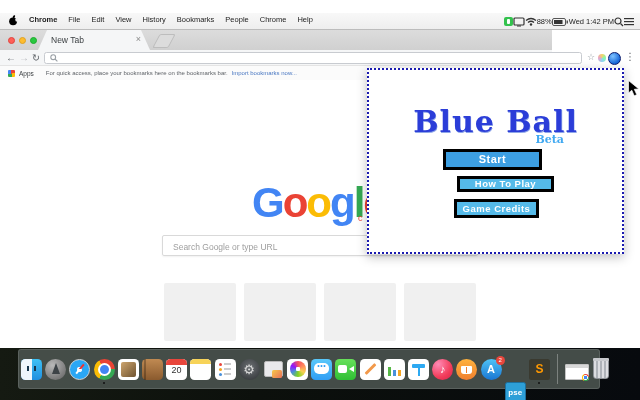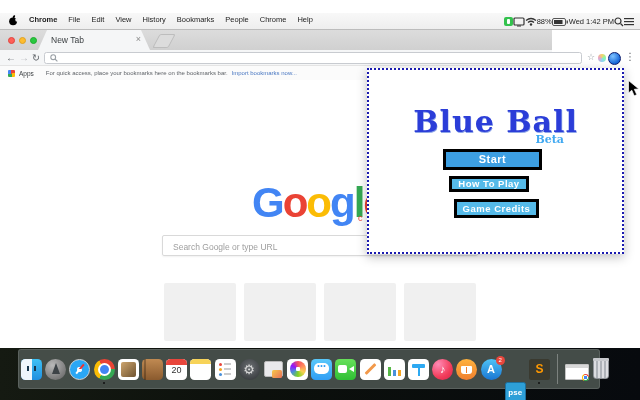--- a/index.html
+++ b/index.html
@@ -70,21 +70,21 @@
   
   #popup { position:absolute; left:367px; top:68px; width:257px; height:186px; background:#fff;
     border:2px dotted #1b1bb0; box-shadow:0 3px 10px rgba(0,0,0,0.25); z-index:30; }
   #popup-title { margin-top:34px; text-align:center; font-family:"DejaVu Serif", serif; font-weight:bold;
     font-size:30px; color:#2B3DD8; letter-spacing:1px; text-shadow:0.6px 0.6px 0 #8fa6e8; }
   #popup-beta { position:absolute; right:58px; top:63px; font-family:"DejaVu Serif", serif;
     font-size:11px; color:#41A9F1; font-weight:bold; }
   .pbtn { position:absolute; border:3px solid #000; color:#fff; text-align:center;
     font-family:Liberation Sans, sans-serif; font-weight:bold; letter-spacing:0.5px; cursor:pointer; }
   #btn-start { left:74px; top:79px; width:99px; height:21px; background:#3D9FE2; font-size:11px; line-height:15px; }
-  #btn-howto { left:80px; top:106px; width:80px; height:16px; background:#55BAE9; font-size:9.5px; line-height:10px; }
+  #btn-howto { left:88px; top:106px; width:97px; height:16px; background:#55BAE9; font-size:9.5px; line-height:10px; }
   #btn-credits { left:85px; top:129px; width:85px; height:19px; background:#55BAE9; font-size:9.5px; line-height:13px; }
 
   
   #cursor { position:absolute; left:628px; top:80px; z-index:40; }
 
   
   #wallpaper { position:absolute; top:348px; left:0; width:640px; height:52px;
     background:linear-gradient(90deg,#151a12,#0c100c 40%,#070a0e); }
   #dock { position:absolute; left:18px; top:349px; width:582px; height:40px;
     background:rgba(72,80,76,0.95); border:1px solid rgba(255,255,255,0.12); border-radius:3px;

